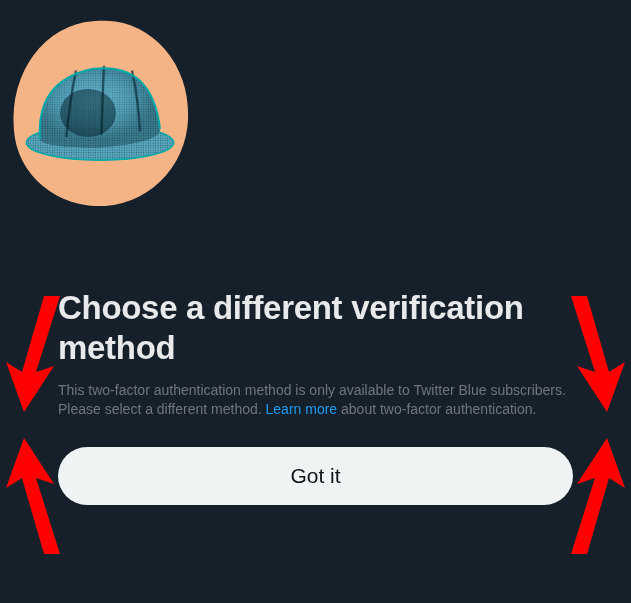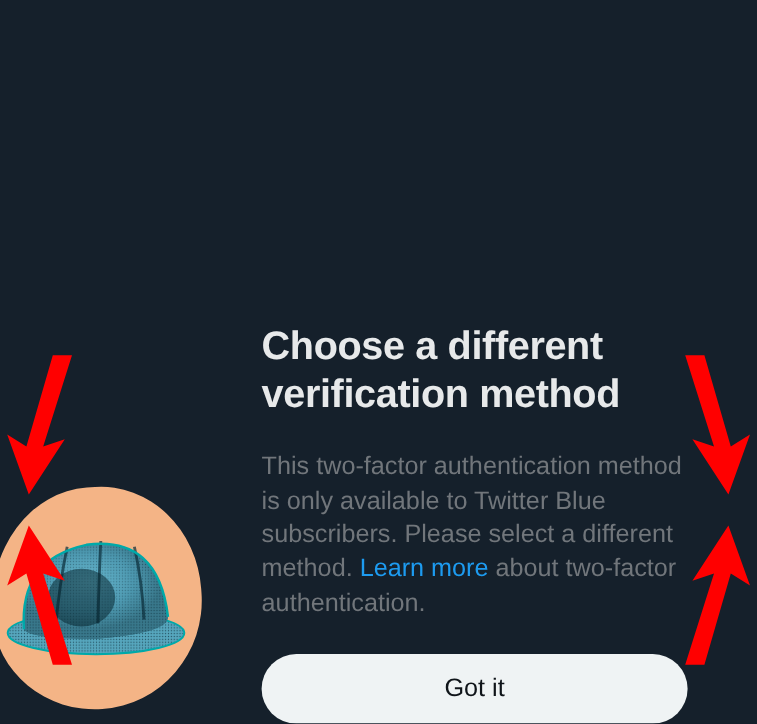--- a/index.html
+++ b/index.html
@@ -1,24 +1,24 @@
 <!DOCTYPE html>
 <html><head>
 <meta charset="utf-8">
 <style>
 *{margin:0;padding:0;box-sizing:border-box}
 body{width:631px;height:603px;background:#15202b;font-family:-apple-system,BlinkMacSystemFont,"Segoe UI",Helvetica,Arial,sans-serif;overflow:hidden;position:relative}
-.container{display:flex;flex-direction:row;align-items:flex-end;height:100%}
+.container{display:flex;flex-direction:column;align-items:flex-start;height:100%}
 .hero{margin-top:8px;position:relative;width:200px;height:210px;display:flex;align-items:center;justify-content:center}
 .blob{position:absolute;width:175px;height:185px;background:#f4b486;border-radius:50% 48% 52% 50%/55% 50% 50% 45%;transform:rotate(-4deg)}
 .hat{position:relative;width:160px;height:120px}
 .hat svg{width:100%;height:100%;filter:contrast(1.1)}
 .content{width:100%;padding:0 58px;margin-top:70px}
 .title{color:#e7e9ea;font-size:33px;font-weight:800;line-height:1.2;letter-spacing:-.3px}
-.body{margin-top:28px;color:#71767b;font-size:21px;line-height:1.35}
+.body{margin-top:14px;color:#71767b;font-size:14px;line-height:1.35}
 .link{color:#1d9bf0;text-decoration:none;cursor:pointer}
 .btn{margin-top:28px;width:100%;background:#eff3f4;color:#0f1419;font-size:21px;font-weight:400;border:none;border-radius:999px;height:58px;cursor:pointer}
 .arrow{position:absolute;pointer-events:none}
 .arrow svg{display:block}
 .arrow.tl{left:-2px;top:290px}
 .arrow.tr{right:-2px;top:290px;transform:scaleX(-1)}
 .arrow.bl{left:-2px;top:430px;transform:scaleY(-1)}
 .arrow.br{right:-2px;top:430px;transform:scale(-1,-1)}
 </style>
 </head>

